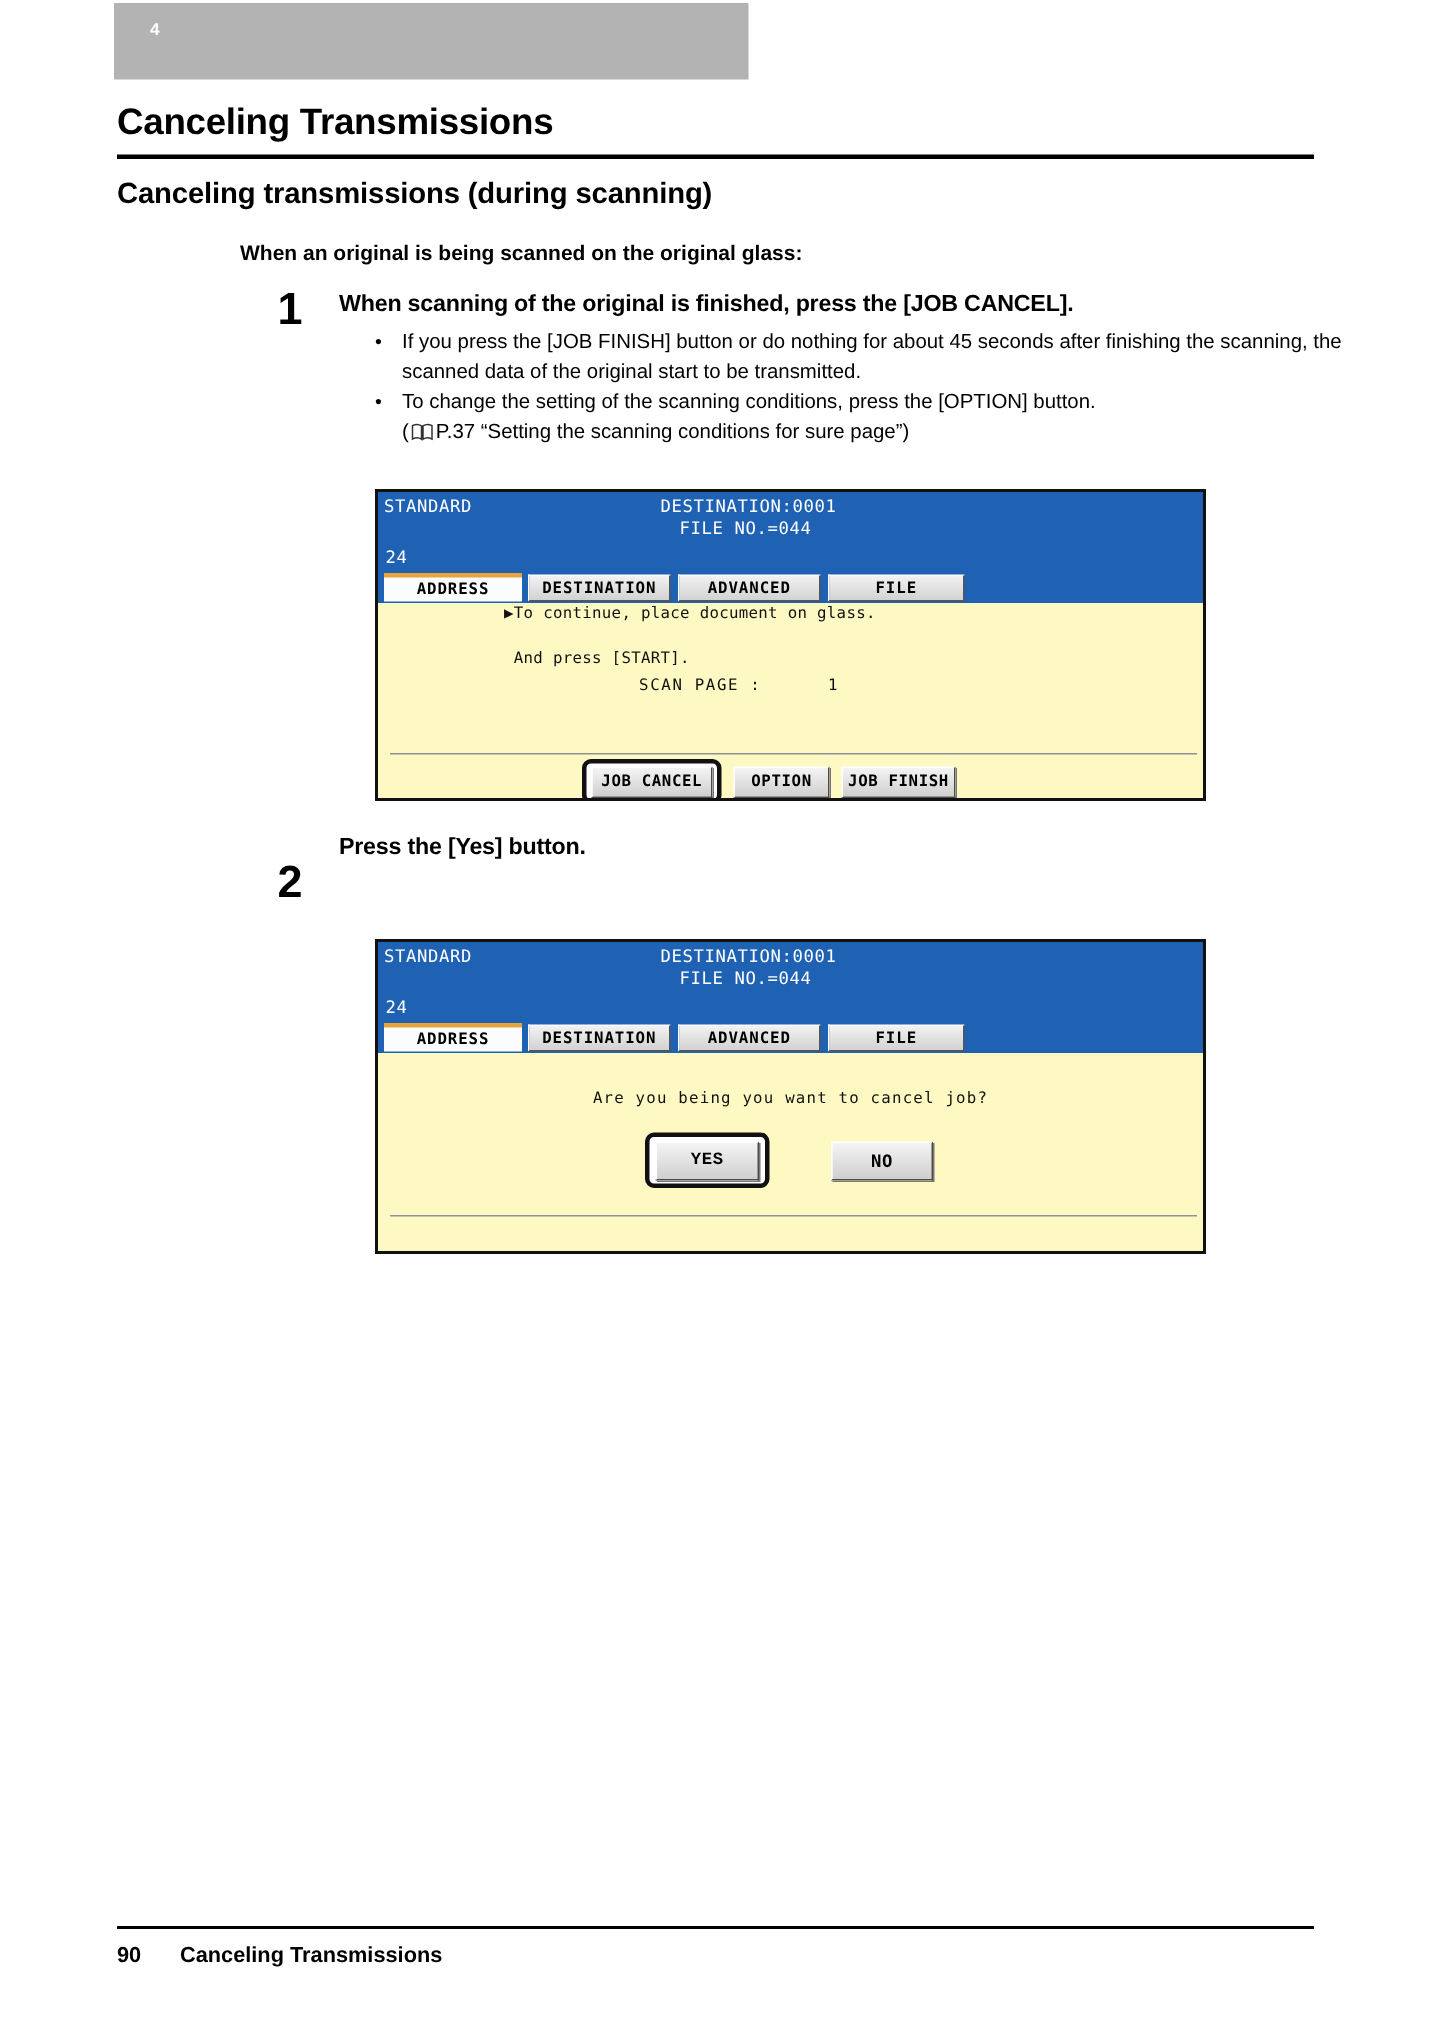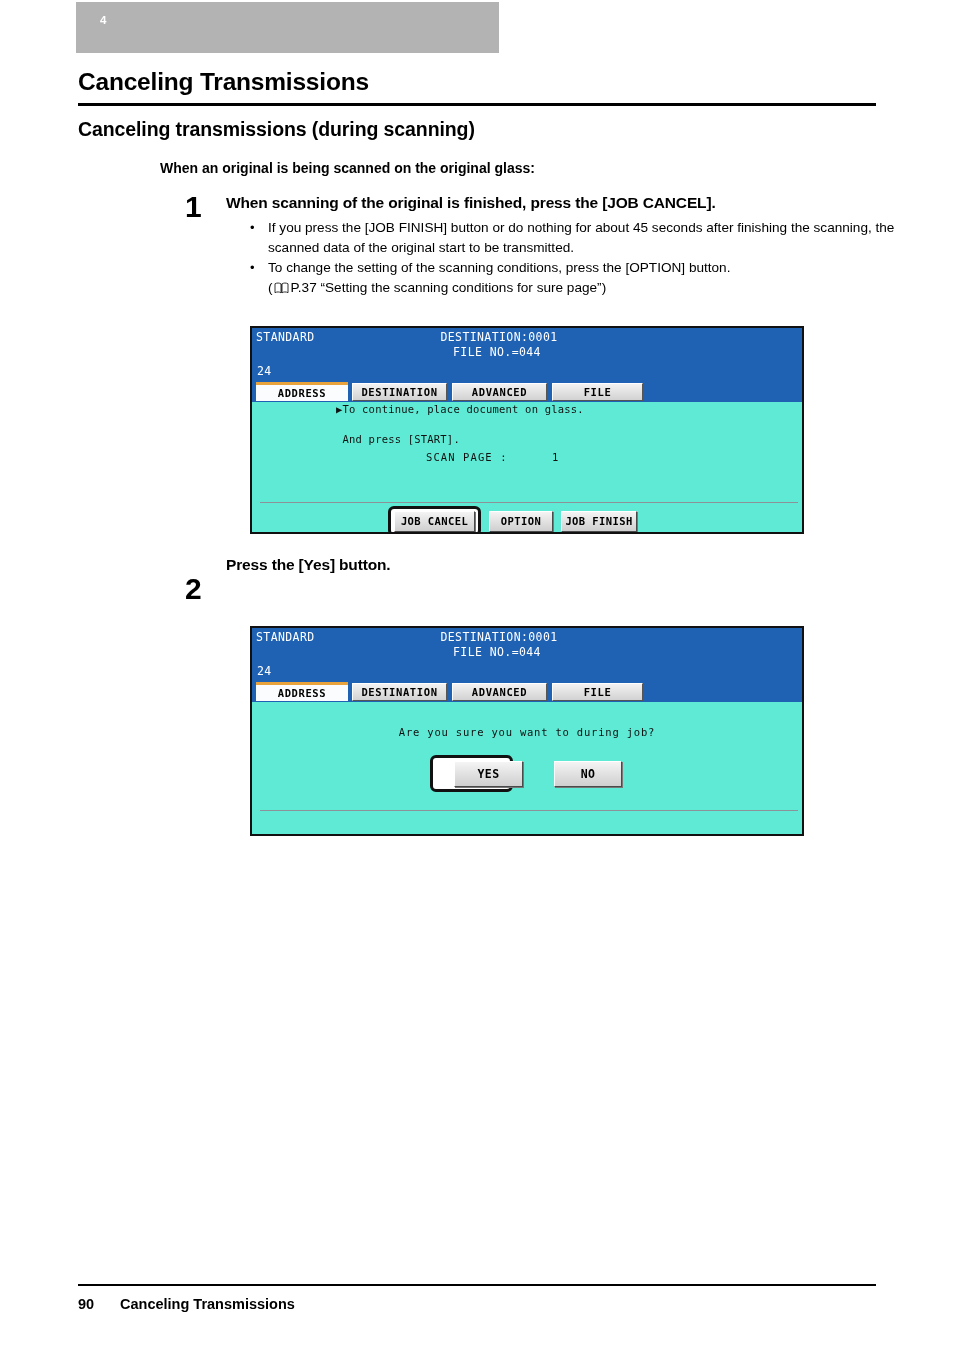--- a/index.html
+++ b/index.html
@@ -172,21 +172,21 @@
     background: #fbfcfd;
     border: none;
     border-top: 3px solid #e8a33d;
     line-height: 17px;
     height: 19px;
     top: 0;
   }
 
   .lcd-body {
     position: relative;
-    background: #5eead4;
+    background: #fef9c3;
   }
   .lcd-msg {
     position: absolute;
     font-size: 10.5px;
     line-height: 11px;
     letter-spacing: .2px;
     color: #111;
     white-space: pre;
   }
   .lcd-center-text {
@@ -333,24 +333,24 @@
   </div>
 
   <div class="lcd-tabs">
     <div class="tab active" style="left:4px; width:92px;">ADDRESS</div>
     <div class="tab" style="left:100px; width:95px;">DESTINATION</div>
     <div class="tab" style="left:200px; width:95px;">ADVANCED</div>
     <div class="tab" style="left:300px; width:91px;">FILE</div>
   </div>
 
   <div class="lcd-body" style="height:132px;">
-    <div class="lcd-center-text" style="top:24px;">Are you sure you want to during job?</div>
+    <div class="lcd-center-text" style="top:24px;">Are you being you want to cancel job?</div>
 
     <div class="focus-ring" style="left:178px; top:53px; width:83px; height:37px;"></div>
-    <div class="lcdbtn big" style="left:202px; top:59px; width:69px;">YES</div>
+    <div class="lcdbtn big" style="left:185px; top:59px; width:69px;font-family:Liberation Mono, monospace;">YES</div>
     <div class="lcdbtn big" style="left:302px; top:59px; width:68px;">NO</div>
 
     <div class="lcd-divider" style="left:8px; top:108px; width:538px;"></div>
   </div>
 </div>
 
 <div class="rule-footer"></div>
 <div class="footer-page">90</div>
 <div class="footer-title">Canceling Transmissions</div>
 

